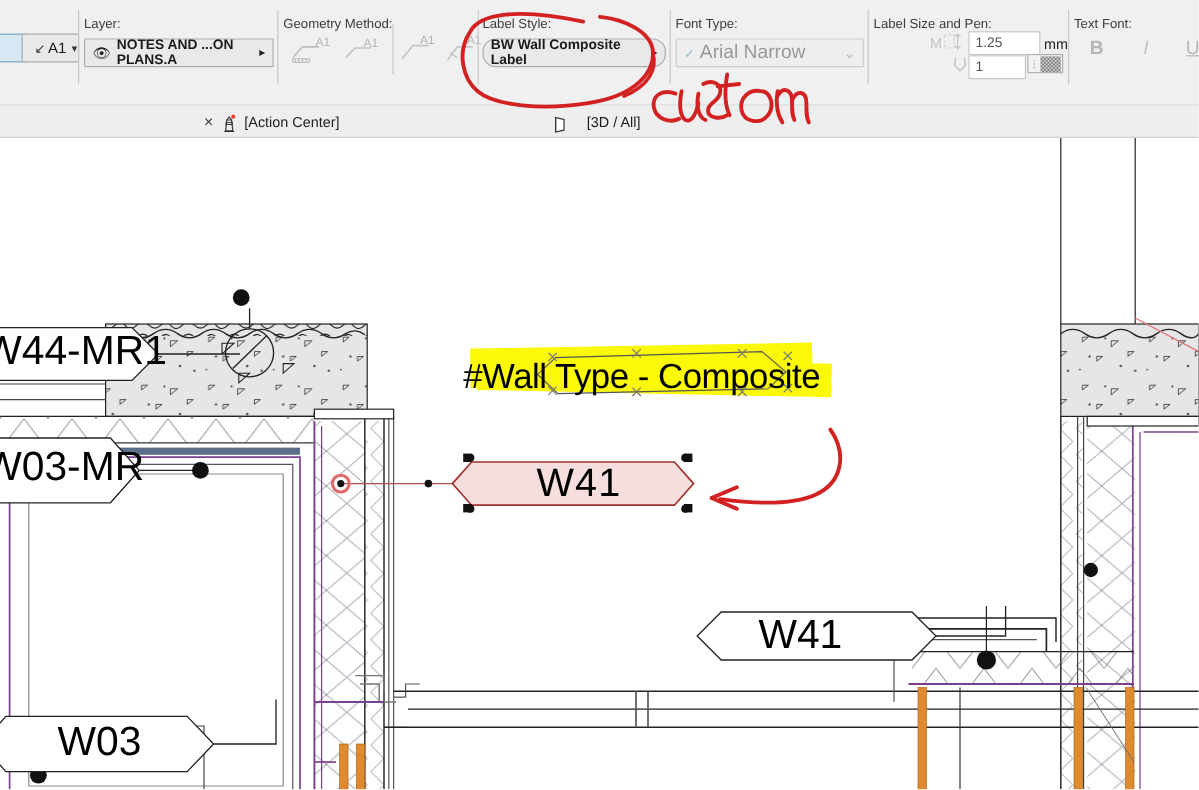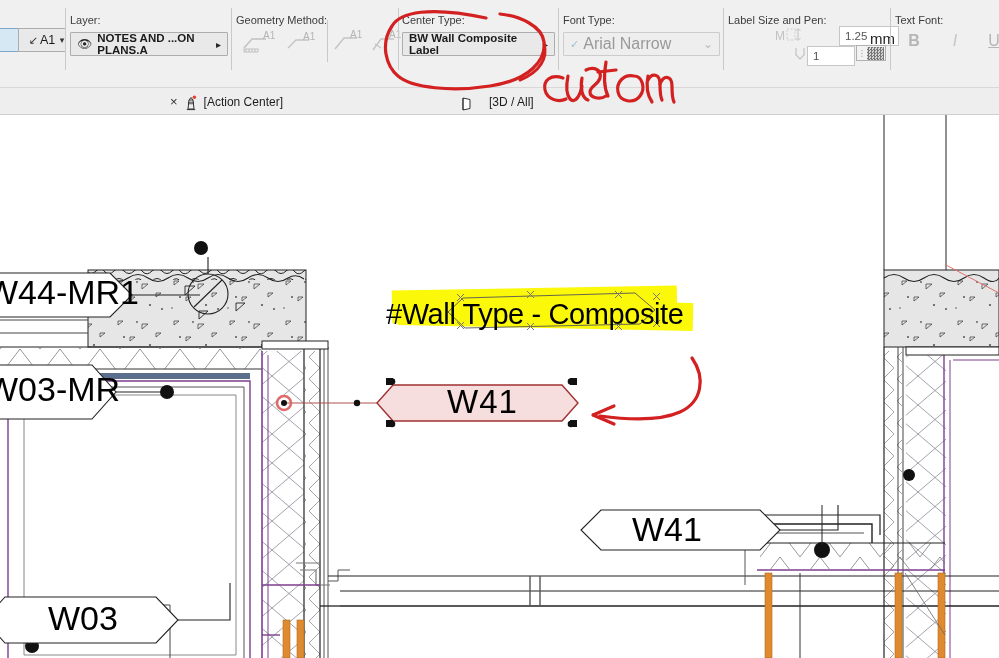--- a/index.html
+++ b/index.html
@@ -122,22 +122,22 @@
   <div class="tb-btn" style="left:370px; top:30px; width:28px; height:24px;">
     <svg width="28" height="24" viewBox="0 0 28 24">
       <path d="M3 20 L11 9 L24 9" stroke="#c4c4c4" stroke-width="1.4" fill="none"></path>
       <path d="M5 14 L11 18" stroke="#c4c4c4" stroke-width="1.2"></path>
     </svg>
   </div>
   <div class="glyph-a1" style="position:absolute;left:389px;top:29px;">A1</div>
 
   <div class="tb-sep" style="left:398px;"></div>
 
-  <div class="tb-label" style="left:402px; top:14px;">Center Type:</div>
-  <div class="tb-field" style="left:402px; top:32px; width:153px; padding:0 6px;">
+  <div class="tb-label" style="left:402px; top:14px;">Label Style:</div>
+  <div class="tb-field" style="left:402px; top:32px; width:153px; padding:0 6px;border-radius:11px;">
     <span style="font-size:11.5px;flex:1;font-weight:bold;">BW Wall Composite Label</span>
     <span style="font-size:10px;color:#222;">▸</span>
   </div>
 
   <div class="tb-sep" style="left:558px;"></div>
 
   <div class="tb-label" style="left:563px; top:14px;">Font Type:</div>
   <div class="tb-field" style="left:563px; top:32px; width:157px; padding:0 6px; background:#eeeeee; border-color:#cccccc;">
     <span style="font-size:11px;color:#9bbfd4;margin-right:4px;">✓</span>
     <span style="font-size:16px;flex:1;color:#999;">Arial Narrow</span>
@@ -148,24 +148,24 @@
 
   <div class="tb-label" style="left:728px; top:14px;">Label Size and Pen:</div>
 
   <div class="tb-btn" style="left:775px; top:26px; width:28px; height:18px;">
     <svg width="28" height="18" viewBox="0 0 28 18">
       <text x="0" y="14" font-size="12" fill="#c2c2c2" font-family="Liberation Sans">M</text>
       <rect x="12" y="3" width="8" height="11" fill="none" stroke="#cfcfcf" stroke-dasharray="2,1.5"></rect>
       <path d="M23 3 L23 14 M20.5 5 L23 2.5 L25.5 5 M20.5 12 L23 14.5 L25.5 12" stroke="#c2c2c2" fill="none" stroke-width="1"></path>
     </svg>
   </div>
-  <div class="tb-input" style="left:807px; top:26px; width:60px;margin-left:32px;">
+  <div class="tb-input" style="left:807px; top:26px; width:60px;">
     <span>1.25</span>
   </div>
-  <div class="tb-label" style="left:870px; top:30px; font-size:15px; color:#222;">mm</div>
+  <div class="tb-label" style="left:870px; top:30px; font-size:12px; color:#222;">mm</div>
 
   <div class="tb-btn" style="left:793px; top:46px; width:14px; height:16px;">
     <svg width="14" height="16" viewBox="0 0 14 16">
       <path d="M3 2 L3 9 L7 13 L11 9 L11 2" stroke="#c2c2c2" fill="none" stroke-width="1.2"></path>
     </svg>
   </div>
   <div class="tb-input" style="left:807px; top:46px; width:48px;">
     <span>1</span>
   </div>
   <div style="position:absolute; left:856px; top:45px; width:30px; height:16px; border:1px solid #b0b0b0; background:#f2f2f2; display:flex; align-items:center;">

